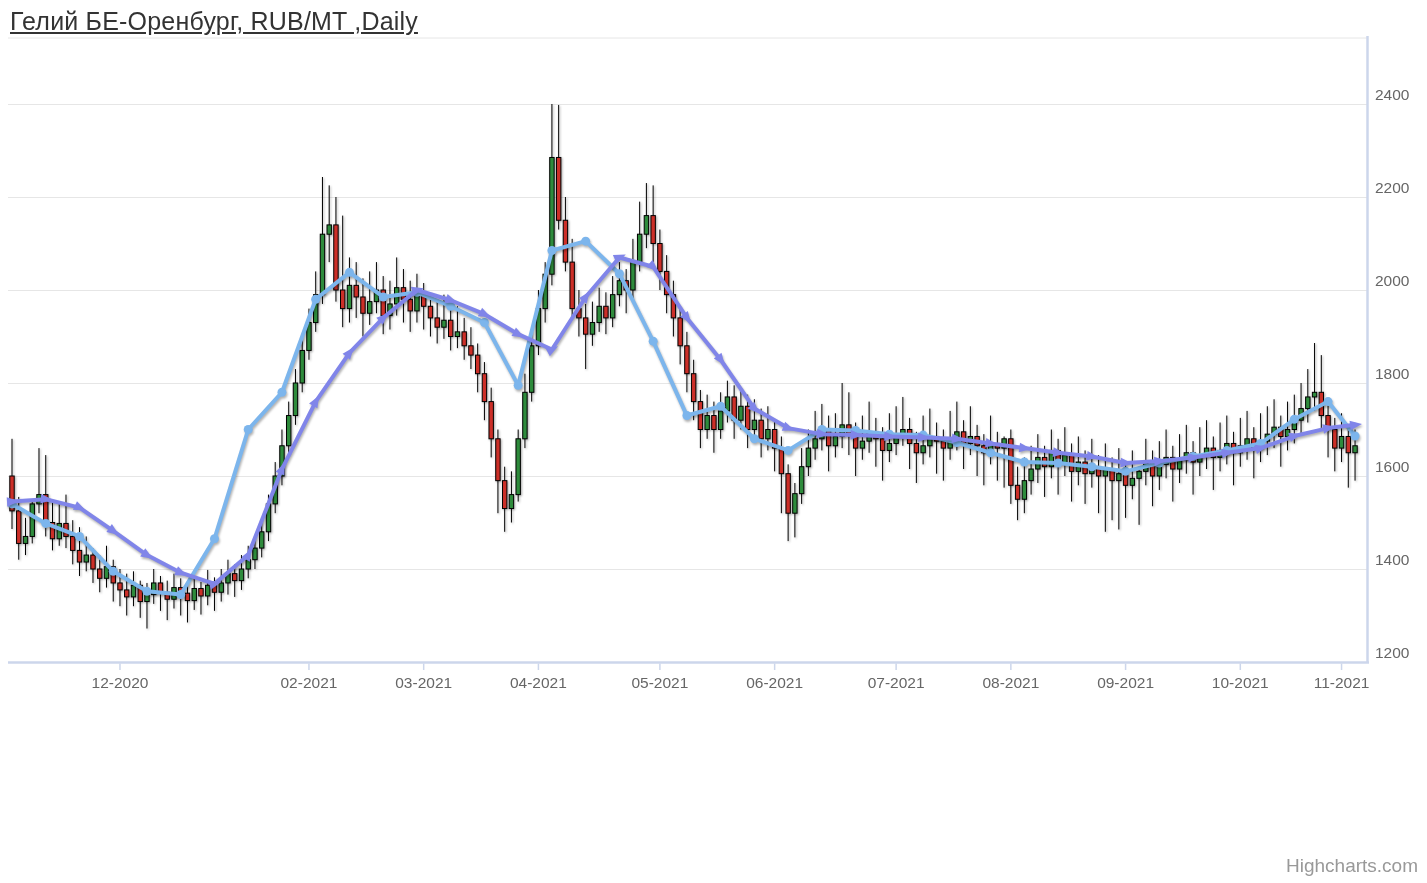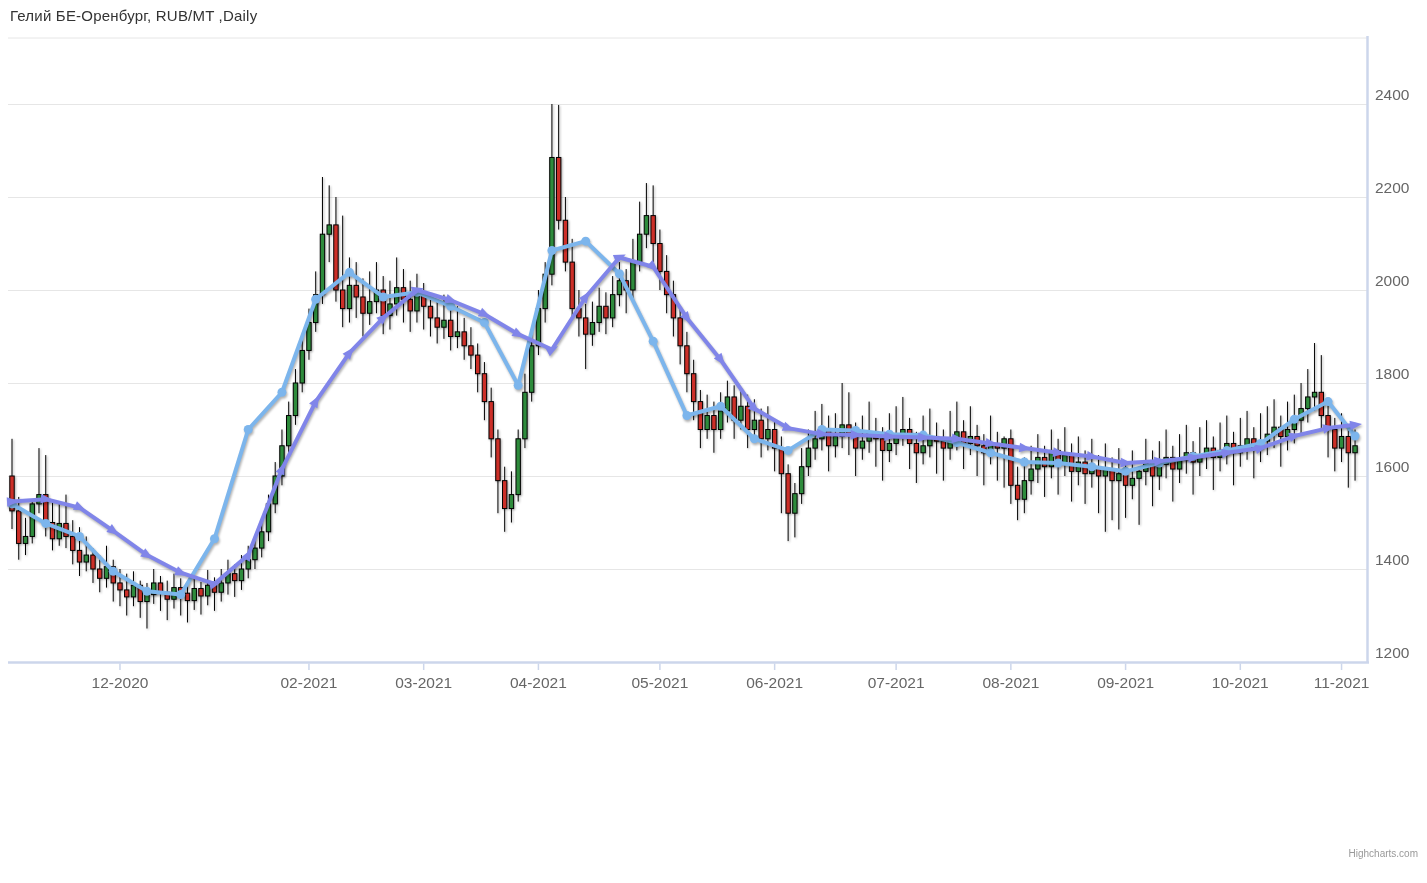--- a/index.html
+++ b/index.html
@@ -1,19 +1,19 @@
 <!DOCTYPE html>
 <html><head>
 <meta charset="utf-8">
 <style>
   html,body{margin:0;padding:0;background:#ffffff;}
   body{width:1427px;height:883px;overflow:hidden;font-family:"Liberation Sans",sans-serif;}
   .stage{position:relative;width:1427px;height:883px;background:#fff;}
-  .chart-title{position:absolute;left:10px;top:7px;font-size:15px;color:#333333;letter-spacing:0.2px;}
-  .credit{position:absolute;right:9px;bottom:24px;font-size:10px;color:#999999;cursor:pointer;}
+  .chart-title{position:absolute;left:10px;top:7px;font-size:25px;color:#333333;letter-spacing:0.2px;text-decoration:underline;}
+  .credit{position:absolute;right:9px;bottom:6px;font-size:19px;color:#999999;cursor:pointer;}
   svg{position:absolute;left:0;top:0;}
   text{font-family:"Liberation Sans",sans-serif;}
 </style>
 </head>
 <body>
 
 <div class="stage">
   <svg id="chart" width="1427" height="883" viewBox="0 0 1427 883">
       <g>
         <line x1="8" x2="1367" y1="38" y2="38" stroke="#e6e6e6" stroke-width="1"></line>

